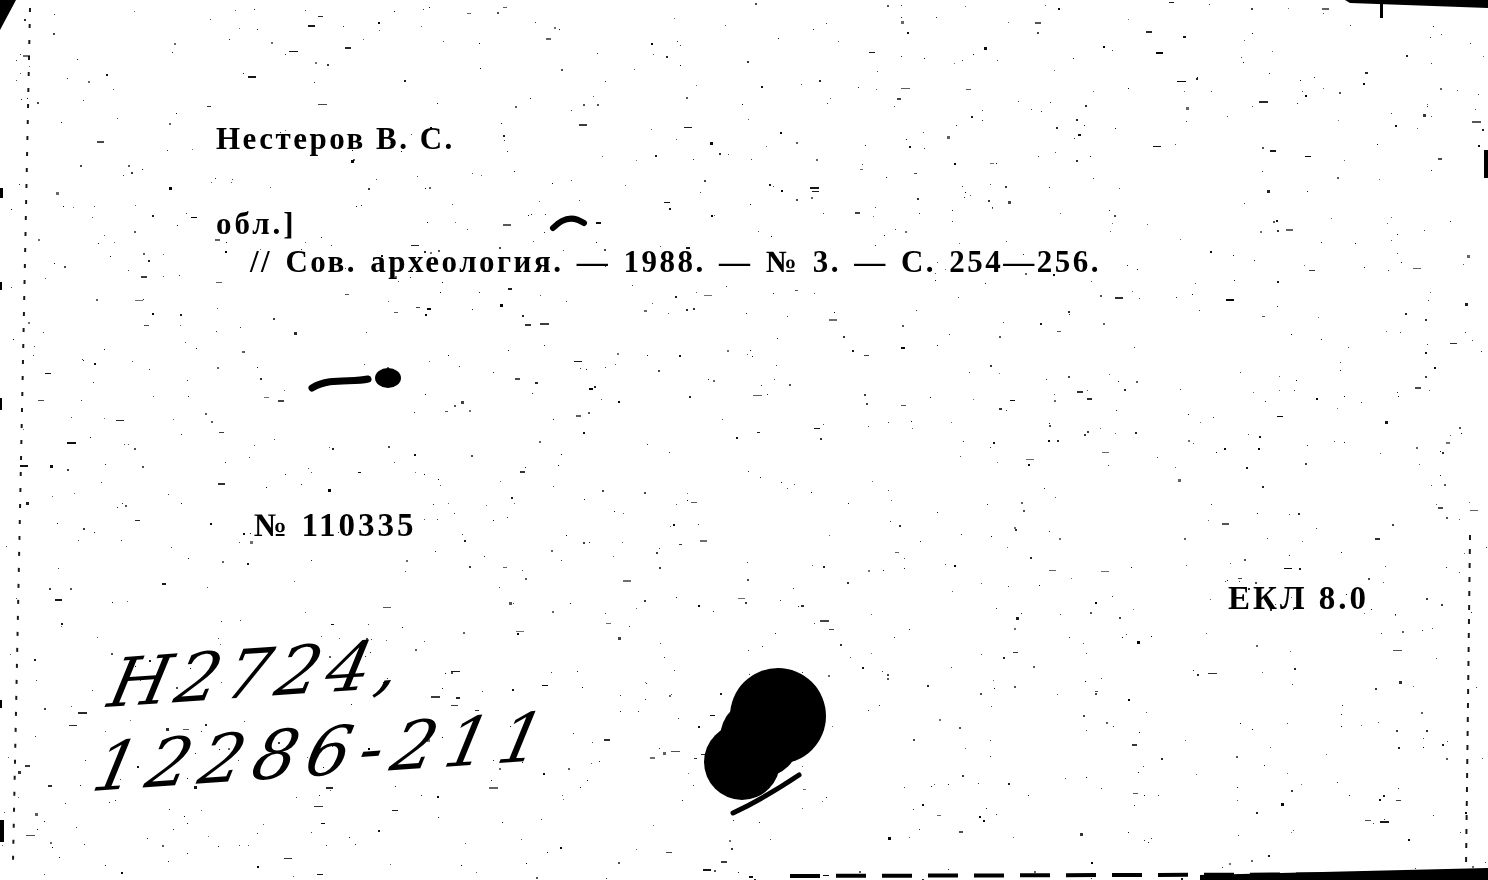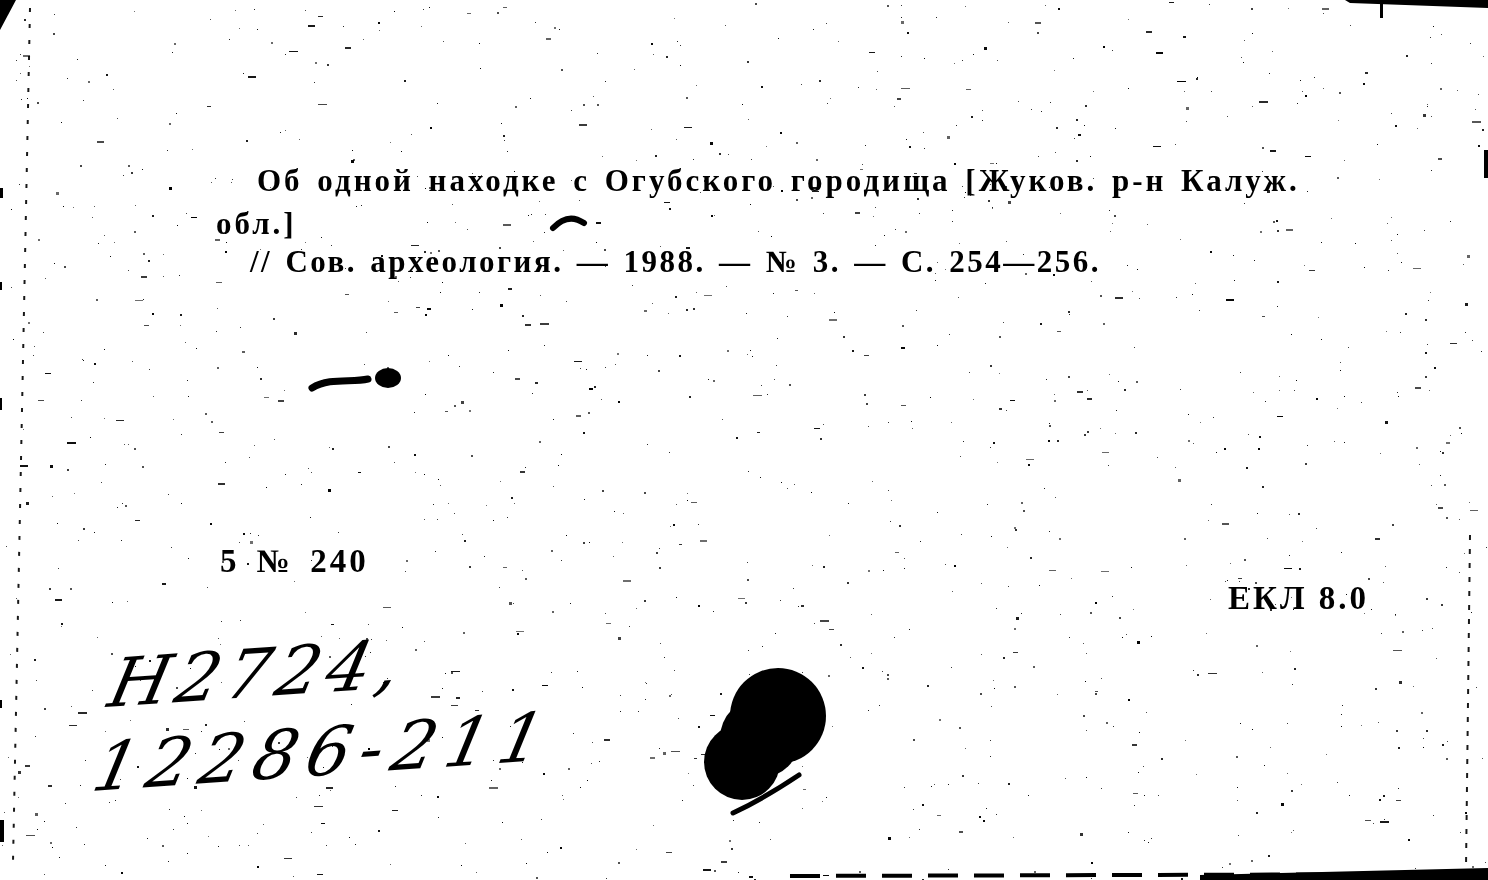--- a/index.html
+++ b/index.html
@@ -40,25 +40,25 @@
   .hw2 { left:86px;  top:728px; font-size:68px; letter-spacing:9px; }
   svg.artifacts { position:absolute; inset:0; pointer-events:none; }
   #noise { position:absolute; inset:0; pointer-events:none; }
   #noise i { position:absolute; display:block; background:#000; }
 </style>
 </head>
 <body>
 
 <div class="scan">
 
-  <div class="line title1">Об одной находке с Огубского городища [Жуков. р-н Калуж.</div>
+  <div class="line author">Нестеров В. С.</div>
   <div class="line title2">обл.]</div>
   <div class="line source">// Сов. археология. — 1988. — № 3. — С. 254—256.</div>
 
-  <div class="line copyno">5 № 240</div>
+  <div class="line accno">№ 110335</div>
   <div class="line ekl">ЕКЛ 8.0</div>
 
   <div class="hand hw1">Н2724,</div>
   <div class="hand hw2">12286-211</div>
 
   <svg class="artifacts" width="1488" height="880" viewBox="0 0 1488 880">
 
     <g fill="#000">
       <circle cx="778" cy="716" r="48"></circle>
       <circle cx="742" cy="762" r="38"></circle>

